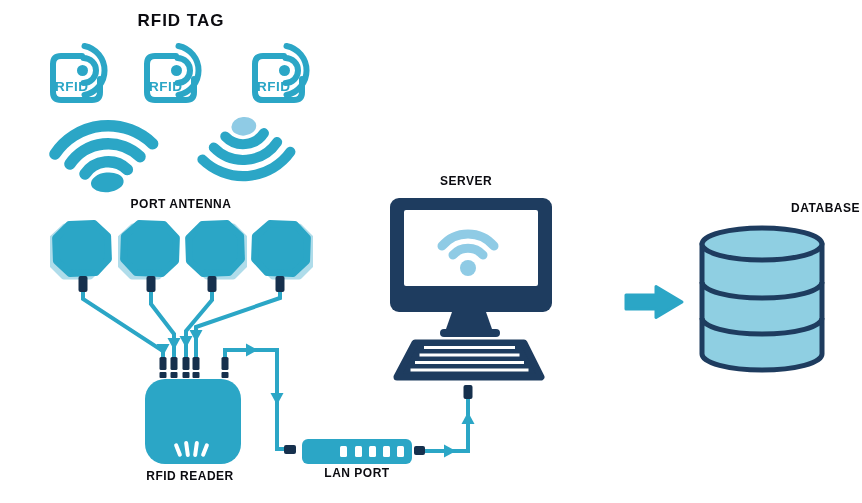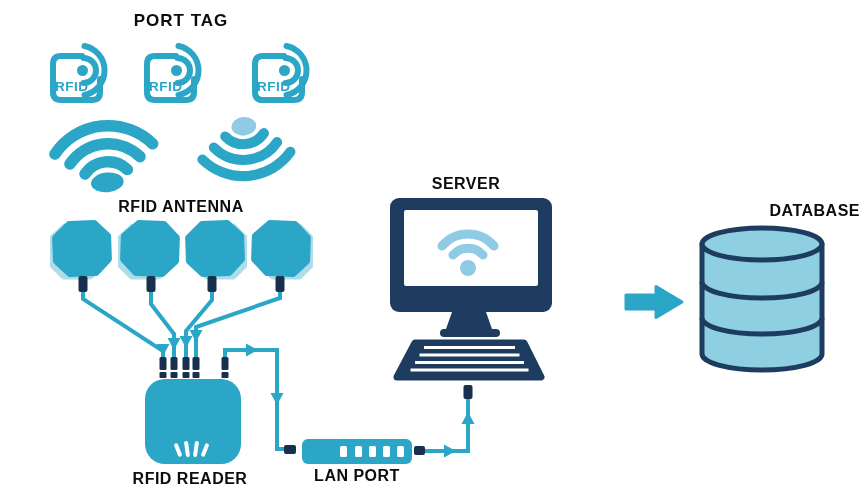--- a/index.html
+++ b/index.html
@@ -4,21 +4,21 @@
 <style>
   html,body{margin:0;padding:0;background:#fff;}
   #canvas{
     position:relative;width:862px;height:503px;overflow:hidden;
     background:var(--background,#fff);
     font-family:"Liberation Sans",sans-serif;
   }
   .abs{position:absolute;}
   .lbl{
     position:absolute;width:200px;text-align:center;white-space:nowrap;
-    font-weight:bold;font-size:16px;letter-spacing:.5px;
+    font-weight:bold;font-size:12px;letter-spacing:.5px;
     color:var(--label_text,#0b0b10);line-height:1.1;
   }
   .title{font-size:17px;letter-spacing:1px;}
   
   .sT{stroke:var(--teal);}        .fT{fill:var(--teal);}
   .sL{stroke:var(--light_blue);}  .fL{fill:var(--light_blue);}
   .fN{fill:var(--navy);}          .sN{stroke:var(--navy);}
   .fC{fill:var(--connector_navy);}
   .fW{fill:#ffffff;}              .sW{stroke:#ffffff;}
   .sWifi{stroke:var(--screen_wifi_blue);} .fWifi{fill:var(--screen_wifi_blue);}
@@ -28,22 +28,22 @@
   .rj{stroke-linejoin:round;}
   .tagtxt{fill:var(--teal);font-family:"Liberation Sans",sans-serif;font-weight:bold;font-size:13.5px;letter-spacing:.5px;}
   .tiltL{transform:rotate(-6deg);}
   .tiltR{transform:rotate(-5deg);}
 </style>
 </head>
 <body>
 
 <div id="canvas">
 
-  <div class="lbl title" style="left:81px;top:12px;">PORT TAG</div>
-  <div class="lbl" style="left:81px;top:198px;">RFID ANTENNA</div>
+  <div class="lbl title" style="left:81px;top:12px;">RFID TAG</div>
+  <div class="lbl" style="left:81px;top:198px;">PORT ANTENNA</div>
   <div class="lbl" style="left:366px;top:175px;">SERVER</div>
   <div class="lbl" style="left:660px;top:202px;text-align:right;">DATABASE</div>
   <div class="lbl" style="left:257px;top:467px;">LAN PORT</div>
   <div class="lbl" style="left:90px;top:470px;">RFID READER</div>
 
   <svg class="abs" style="left:46px;top:38px;" width="80" height="66" viewBox="0 0 80 66">
     <path class="nf sT rc" stroke-width="6" d="M36 18 L15 18 Q7 18 7 26 L7 54 Q7 62 15 62 L46 62 Q54 62 54 54 L54 41"></path>
     <circle class="fT" cx="36.5" cy="32.5" r="5.5"></circle>
     <path class="nf sT rc" stroke-width="6" d="M37.5 20 A12.5 12.5 0 0 1 37.5 45"></path>
     <path class="nf sT rc" stroke-width="6" d="M38.5 8 A25 25 0 0 1 38.5 57"></path>

